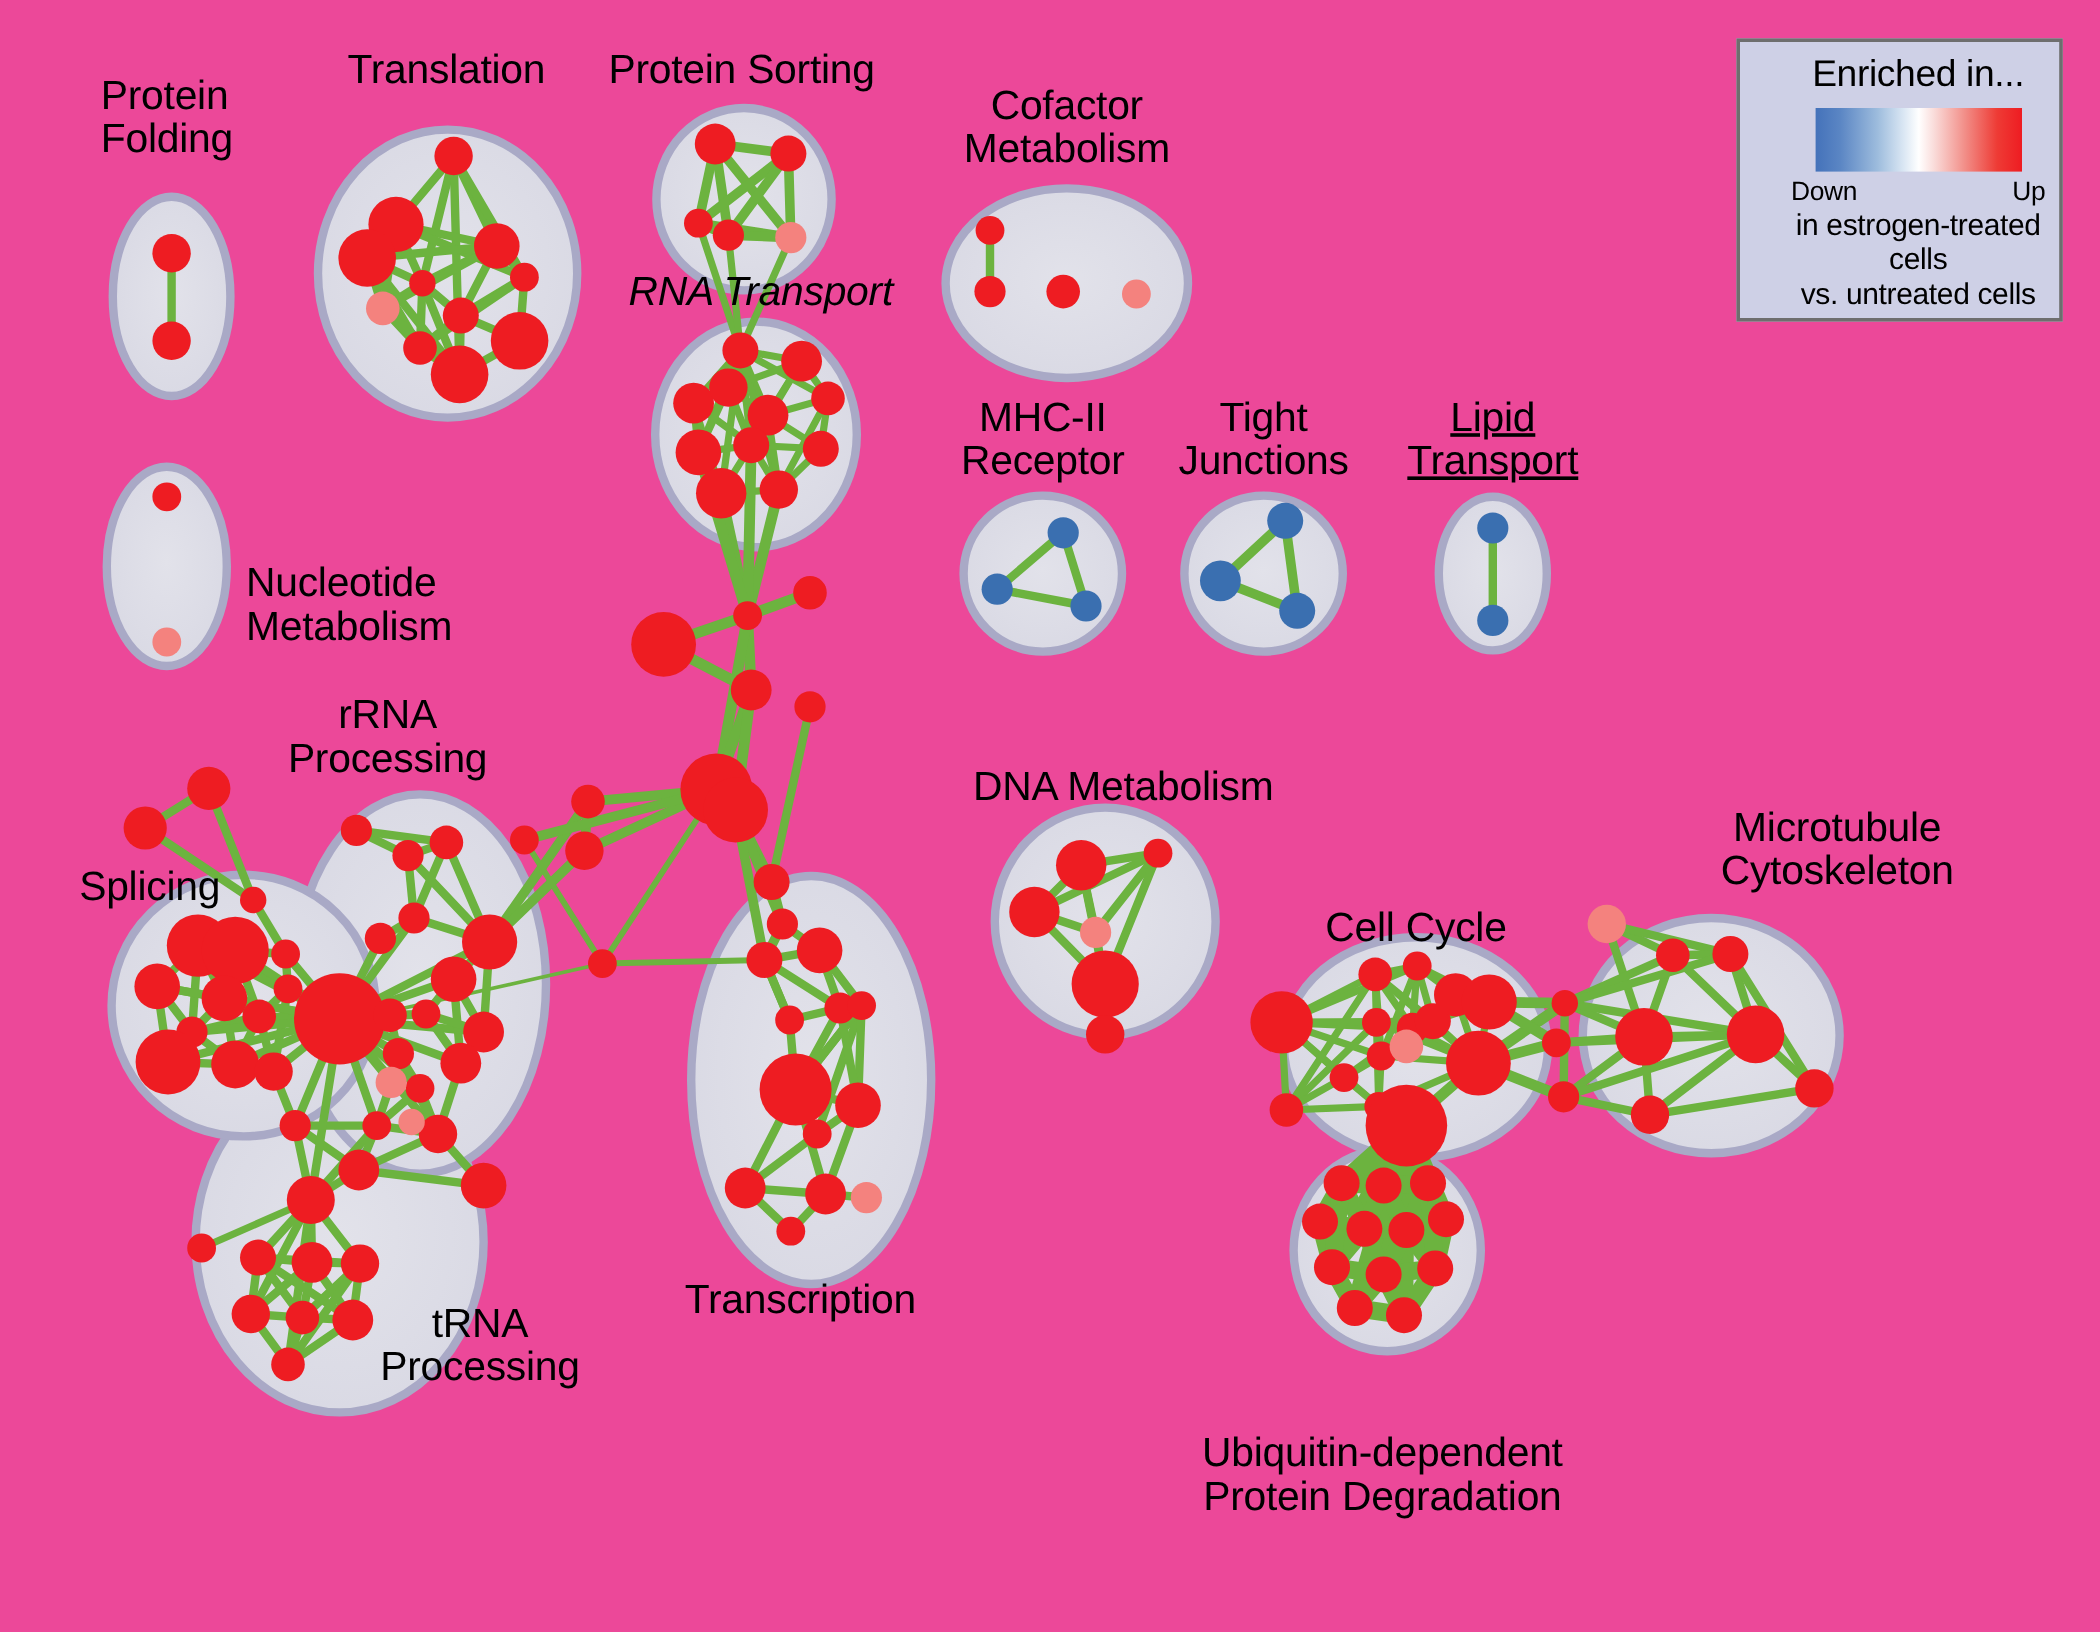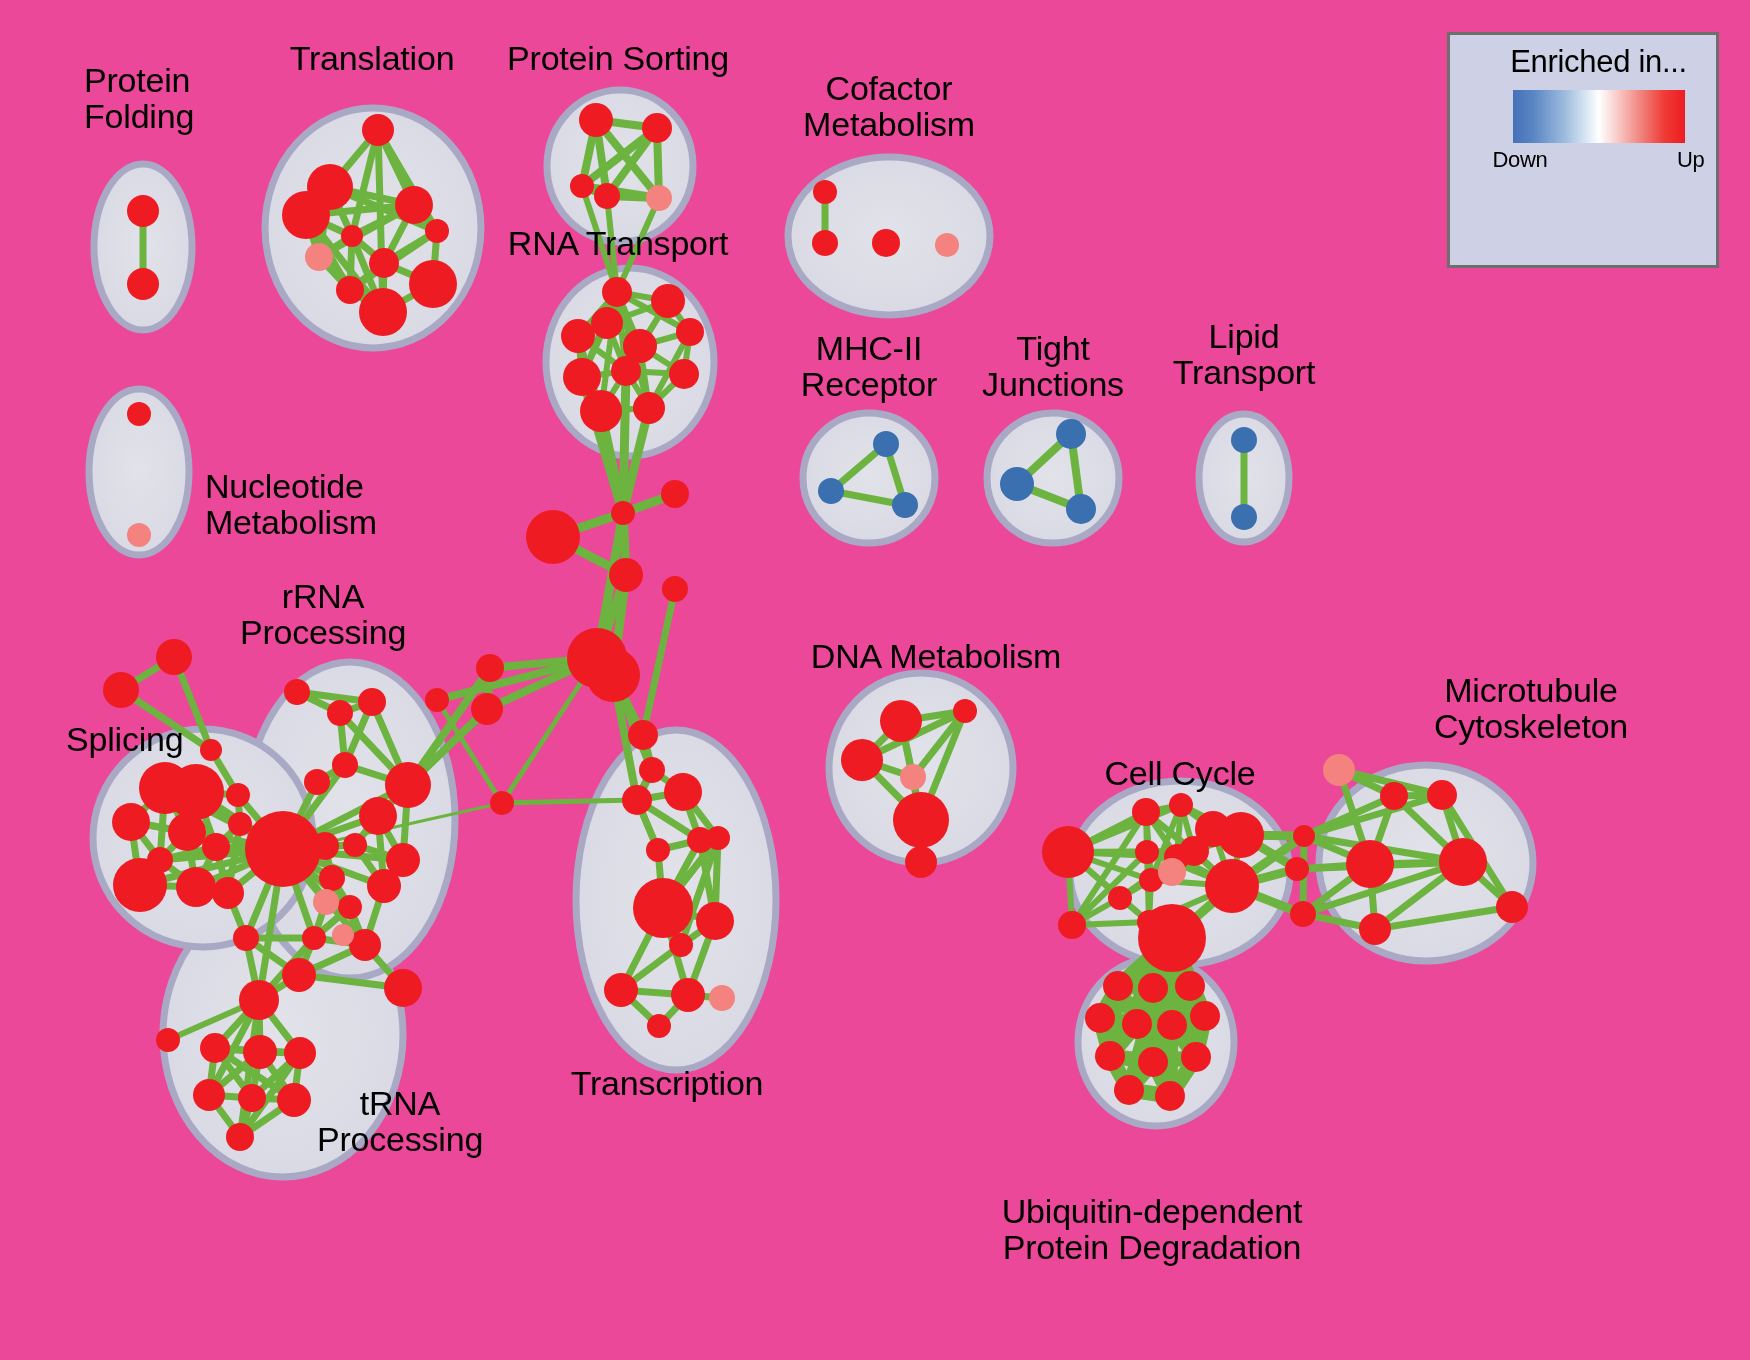--- a/index.html
+++ b/index.html
@@ -777,26 +777,26 @@
     </g>
   </svg>
 
   <div id="labels">
       <div class="cluster-label cl-left" style="left: 84px; top: 62px;">Protein
 Folding</div>
       <div class="cluster-label cl-center" style="left: 372px; top: 40px;">Translation</div>
       <div class="cluster-label cl-center" style="left: 618px; top: 40px;">Protein Sorting</div>
       <div class="cluster-label cl-center" style="left: 889px; top: 70px;">Cofactor
 Metabolism</div>
-      <div class="cluster-label cl-center" style="left: 618px; top: 225px;">RNA Transport</div>
+      <div class="cluster-label cl-center" style="left: 634px; top: 225px; font-style: italic;">RNA Transport</div>
       <div class="cluster-label cl-center" style="left: 869px; top: 330px;">MHC-II
 Receptor</div>
       <div class="cluster-label cl-center" style="left: 1053px; top: 330px;">Tight
 Junctions</div>
-      <div class="cluster-label cl-center" style="left: 1244px; top: 318px;">Lipid
+      <div class="cluster-label cl-center" style="left: 1244px; top: 330px; text-decoration: underline;">Lipid
 Transport</div>
       <div class="cluster-label cl-left" style="left: 205px; top: 436px; margin-top: 32px;">Nucleotide
 Metabolism</div>
       <div class="cluster-label cl-center" style="left: 323px; top: 578px;">rRNA
 Processing</div>
       <div class="cluster-label cl-left" style="left: 66px; top: 721px;">Splicing</div>
       <div class="cluster-label cl-center" style="left: 936px; top: 638px;">DNA Metabolism</div>
       <div class="cluster-label cl-center" style="left: 1531px; top: 672px;">Microtubule
 Cytoskeleton</div>
       <div class="cluster-label cl-center" style="left: 1180px; top: 755px;">Cell Cycle</div>
@@ -807,15 +807,17 @@
 Protein Degradation</div>
     </div>
 
   <div id="legend">
     <div class="lg-title">Enriched in...</div>
     <div class="lg-bar"></div>
     <div class="lg-ends">
       <span>Down</span>
       <span>Up</span>
     </div>
+    <div class="lg-sub">in estrogen-treated cells
+vs. untreated cells</div>
   </div>
 
 </div>
 
 </body></html>

